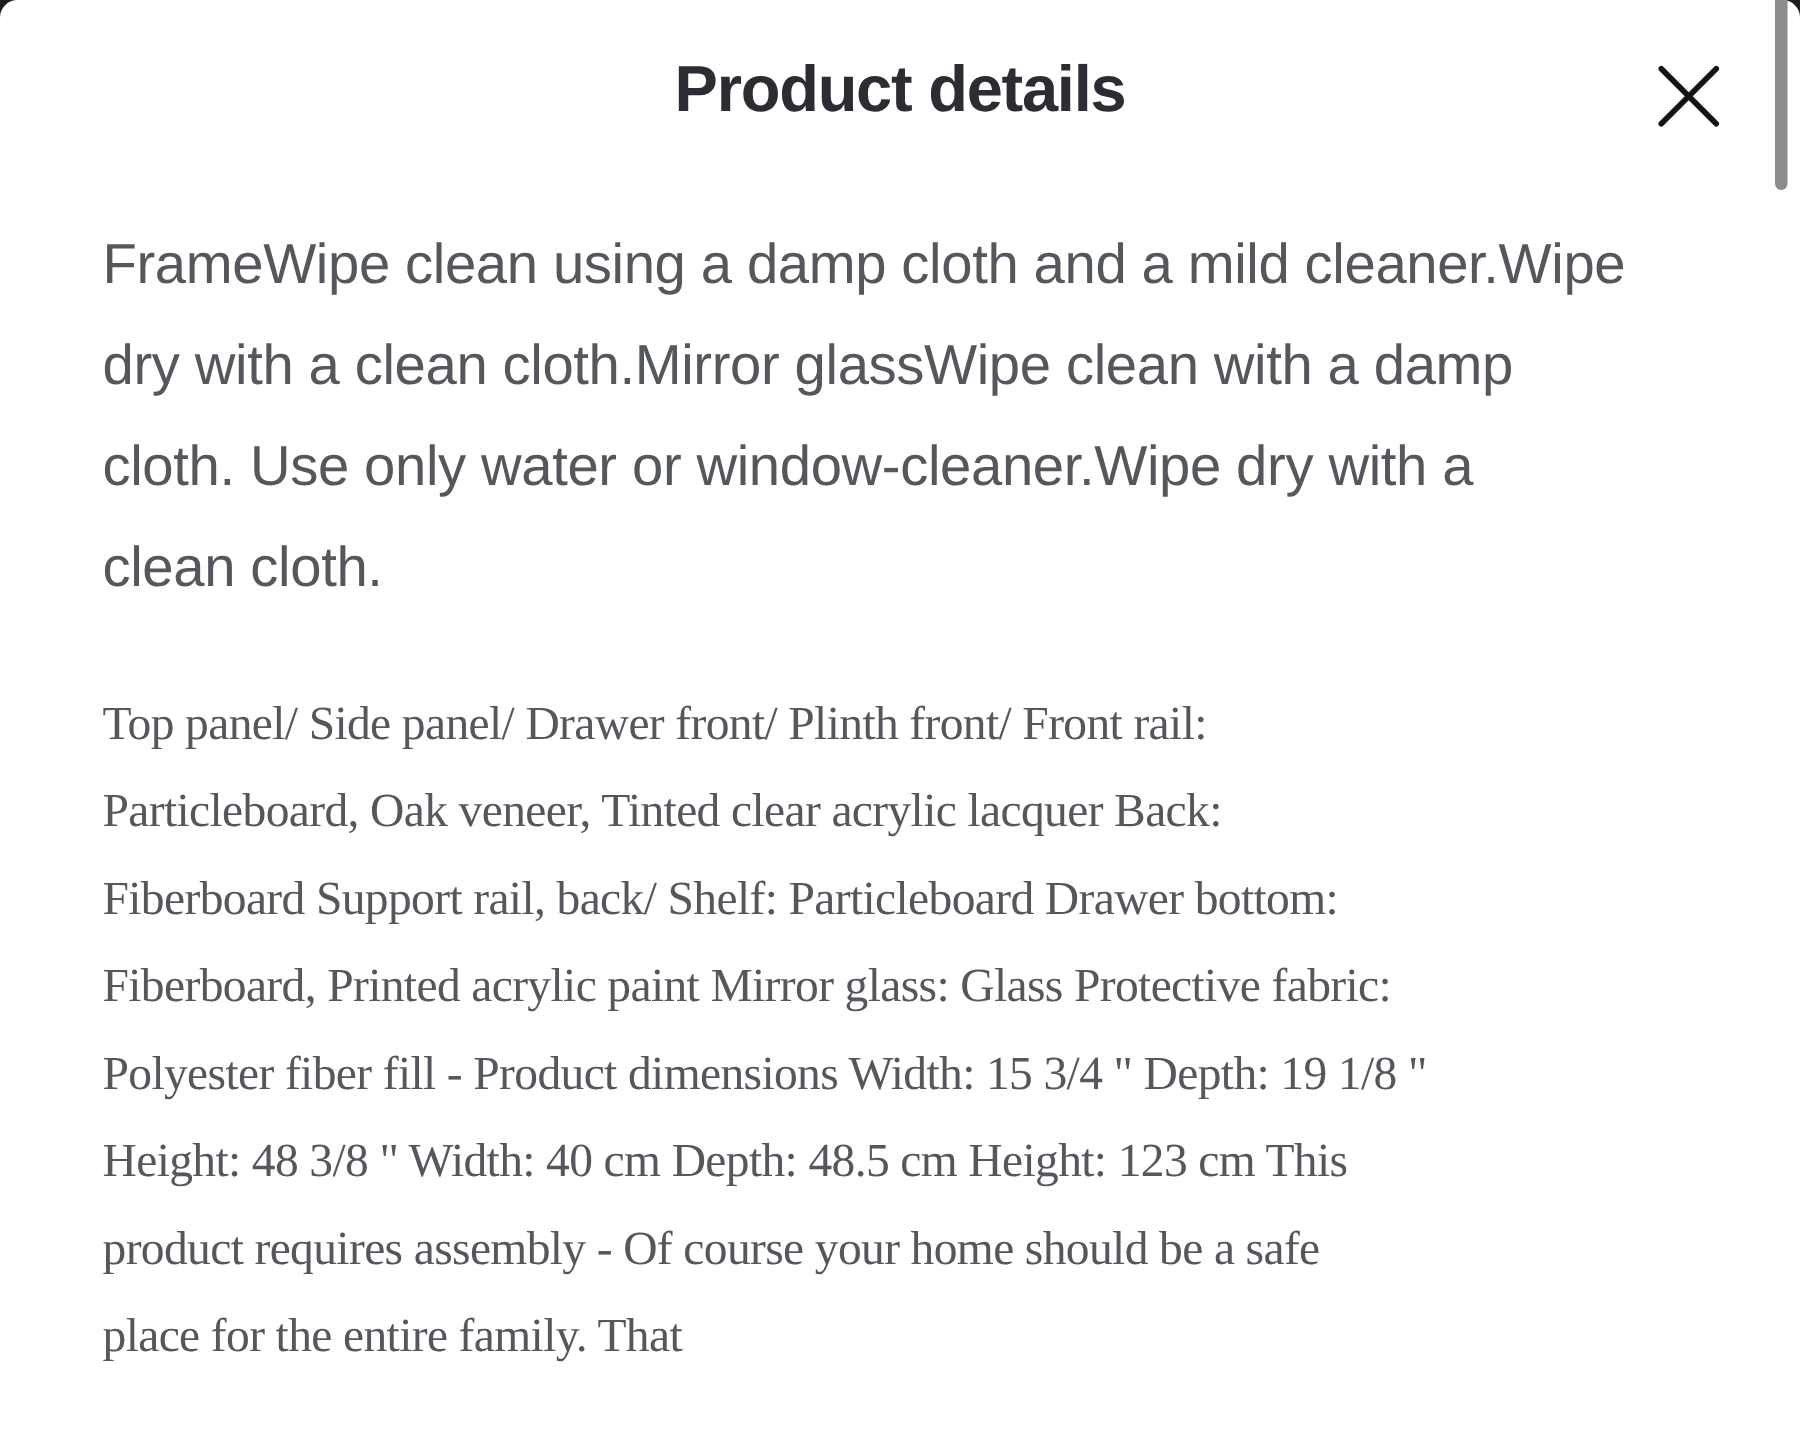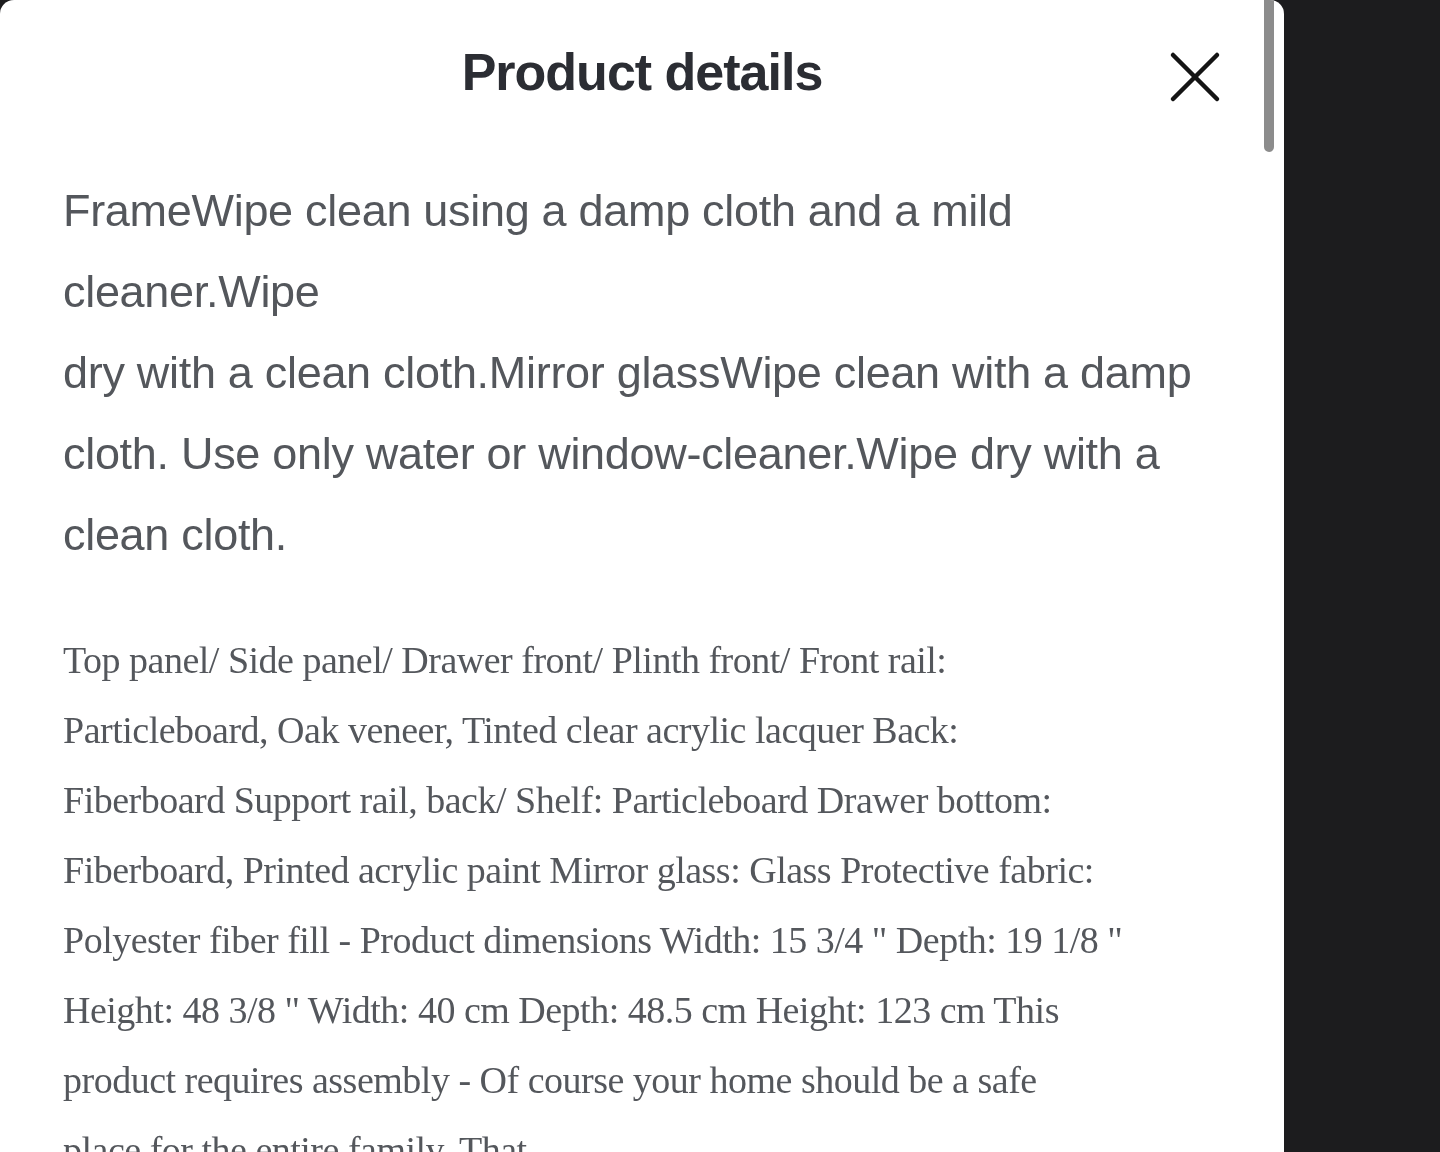--- a/index.html
+++ b/index.html
@@ -5,21 +5,21 @@
   html, body {
     margin: 0;
     padding: 0;
     width: 1440px;
     height: 1152px;
     overflow: hidden;
     background: #1c1c1e;
   }
   .modal {
     position: relative;
-    width: 1284px;
+    width: 1440px;
     height: 1152px;
     background: #ffffff;
     border-radius: 14px 14px 0 0;
     overflow: hidden;
     font-family: "Liberation Sans", sans-serif;
   }
   .modal-header {
     position: relative;
     padding-top: 40px;
     height: 64px;
@@ -54,21 +54,21 @@
   .scroll-thumb {
     position: absolute;
     top: -4px;
     right: 10px;
     width: 10px;
     height: 156px;
     border-radius: 6px;
     background: #8c8c8c;
   }
   .modal-content {
-    padding: 0 30px 0 63px;
+    padding: 0 30px 0 82px;
   }
   .para {
     color: #54575c;
     white-space: pre-line;
     overflow: hidden;
   }
   .para-care {
     margin: 66px 0 0 0;
     font-size: 45px;
     line-height: 81px;

